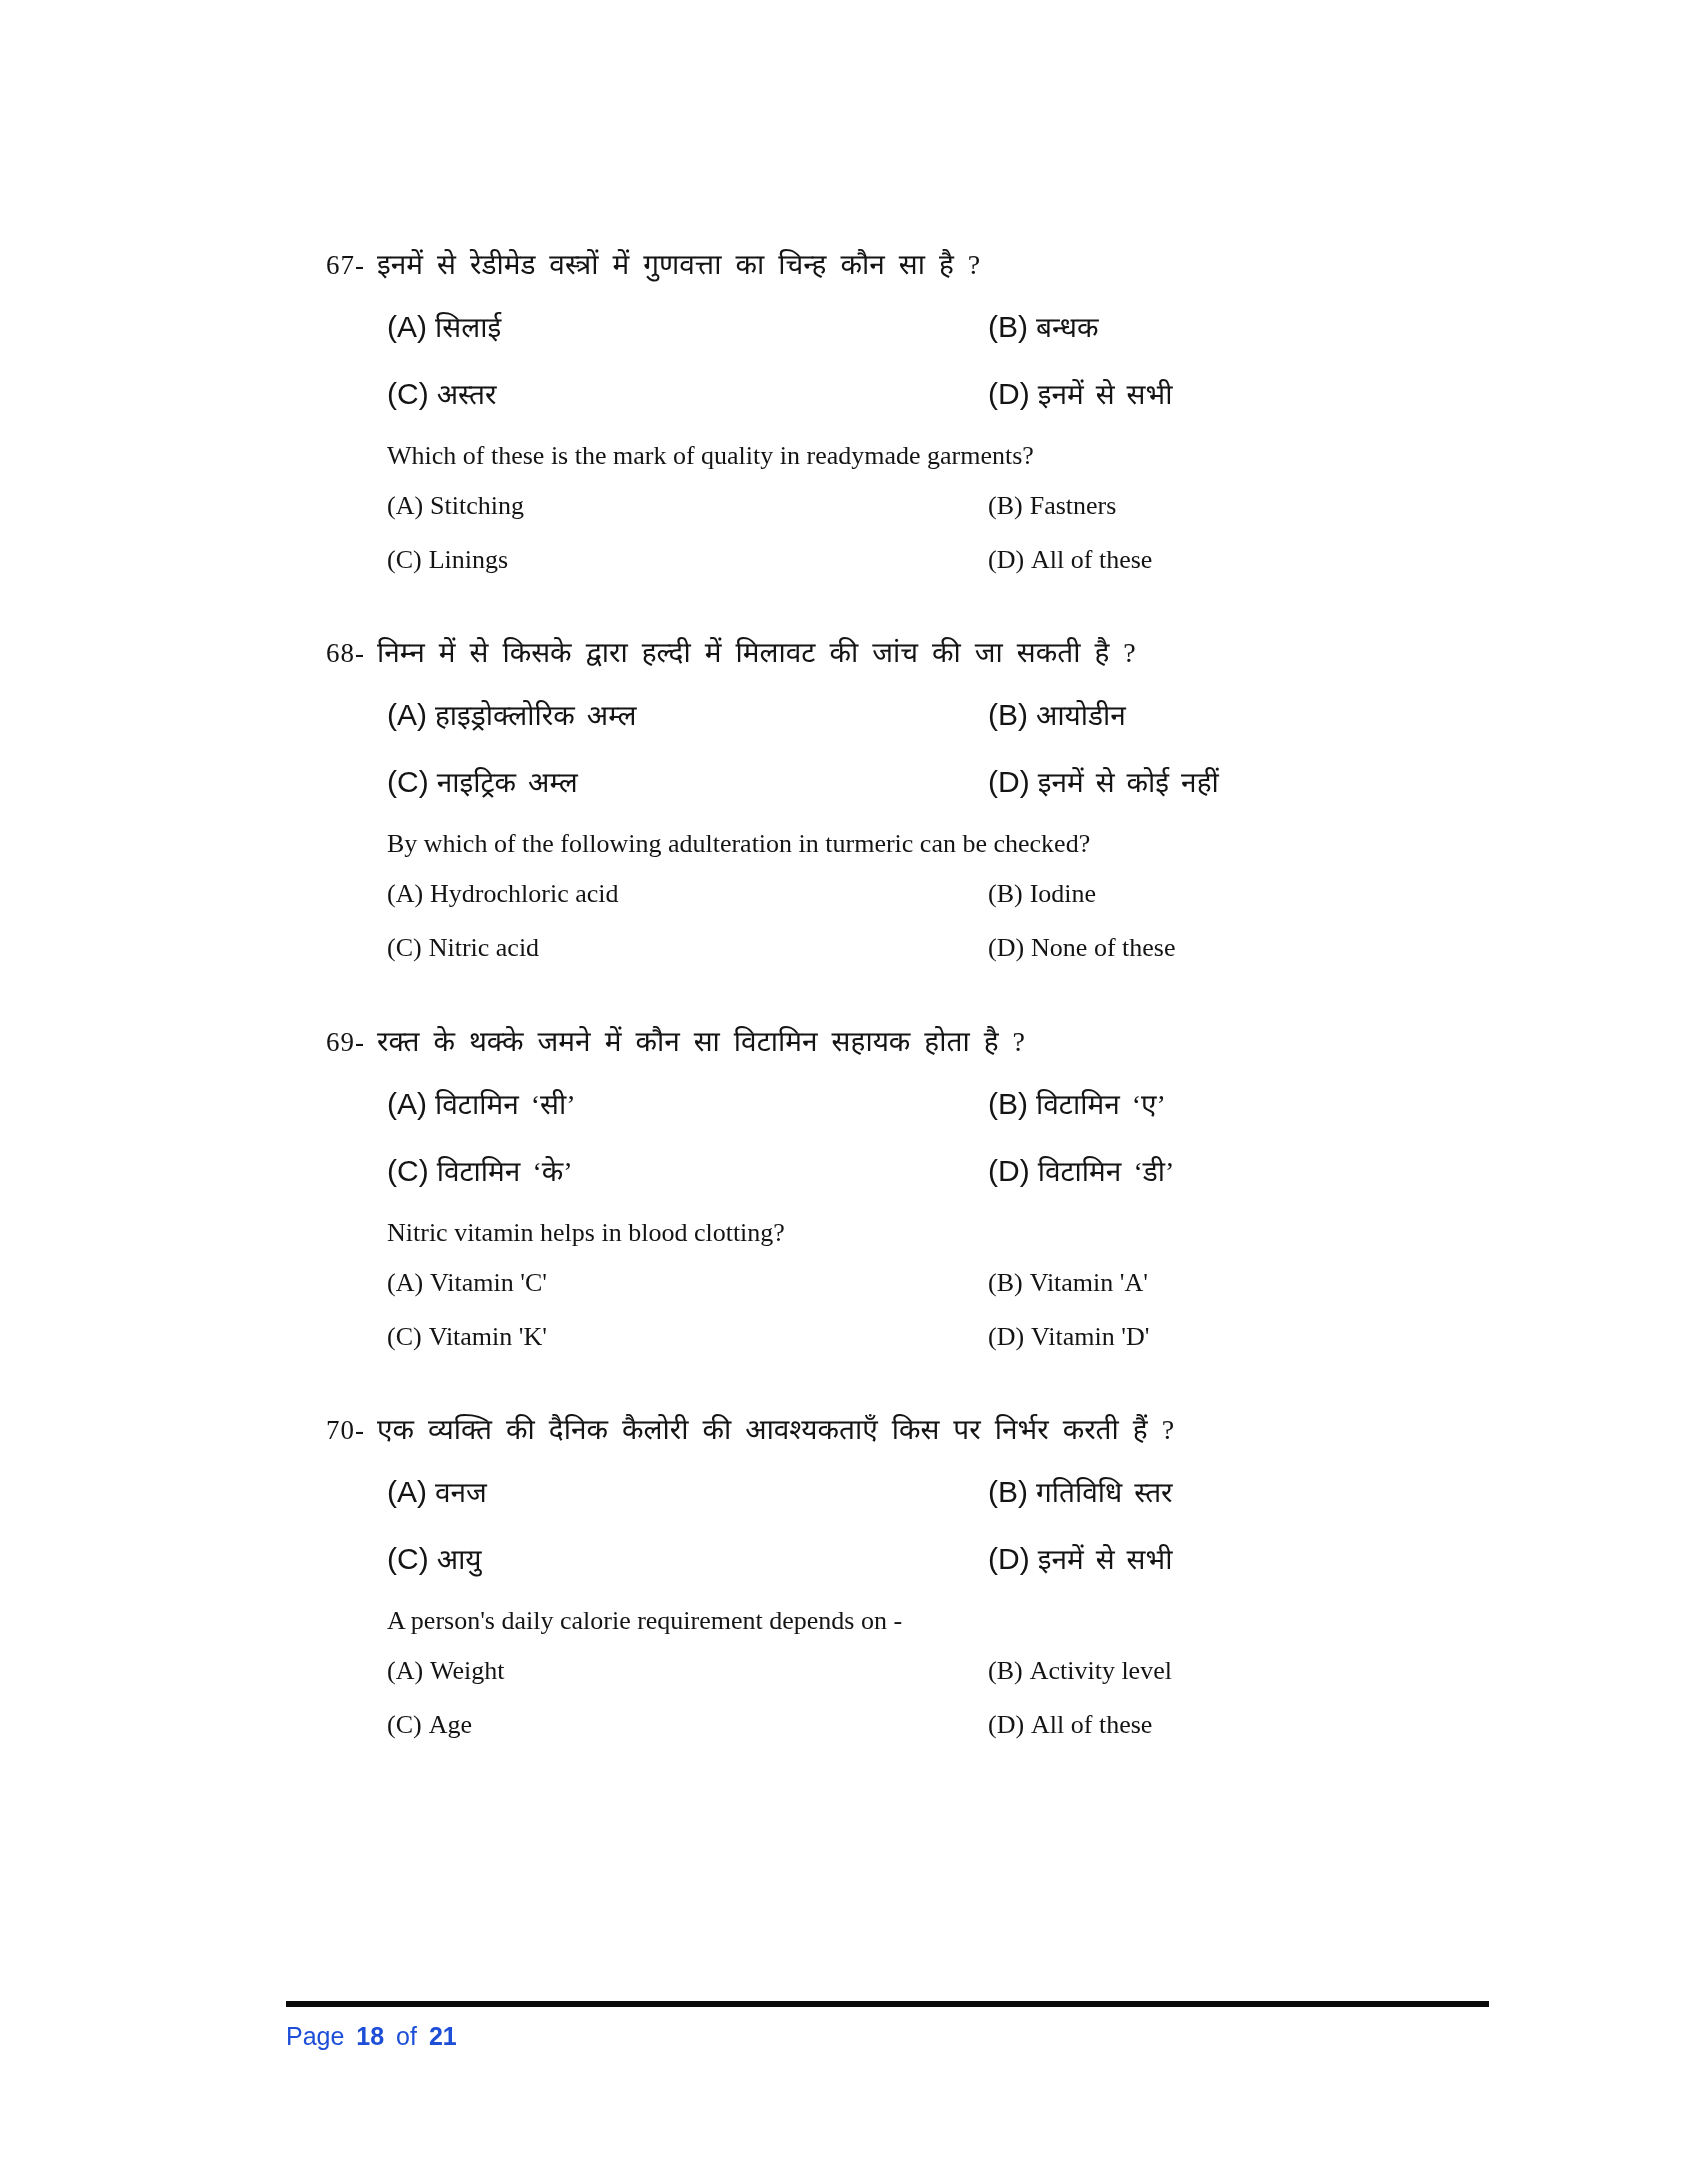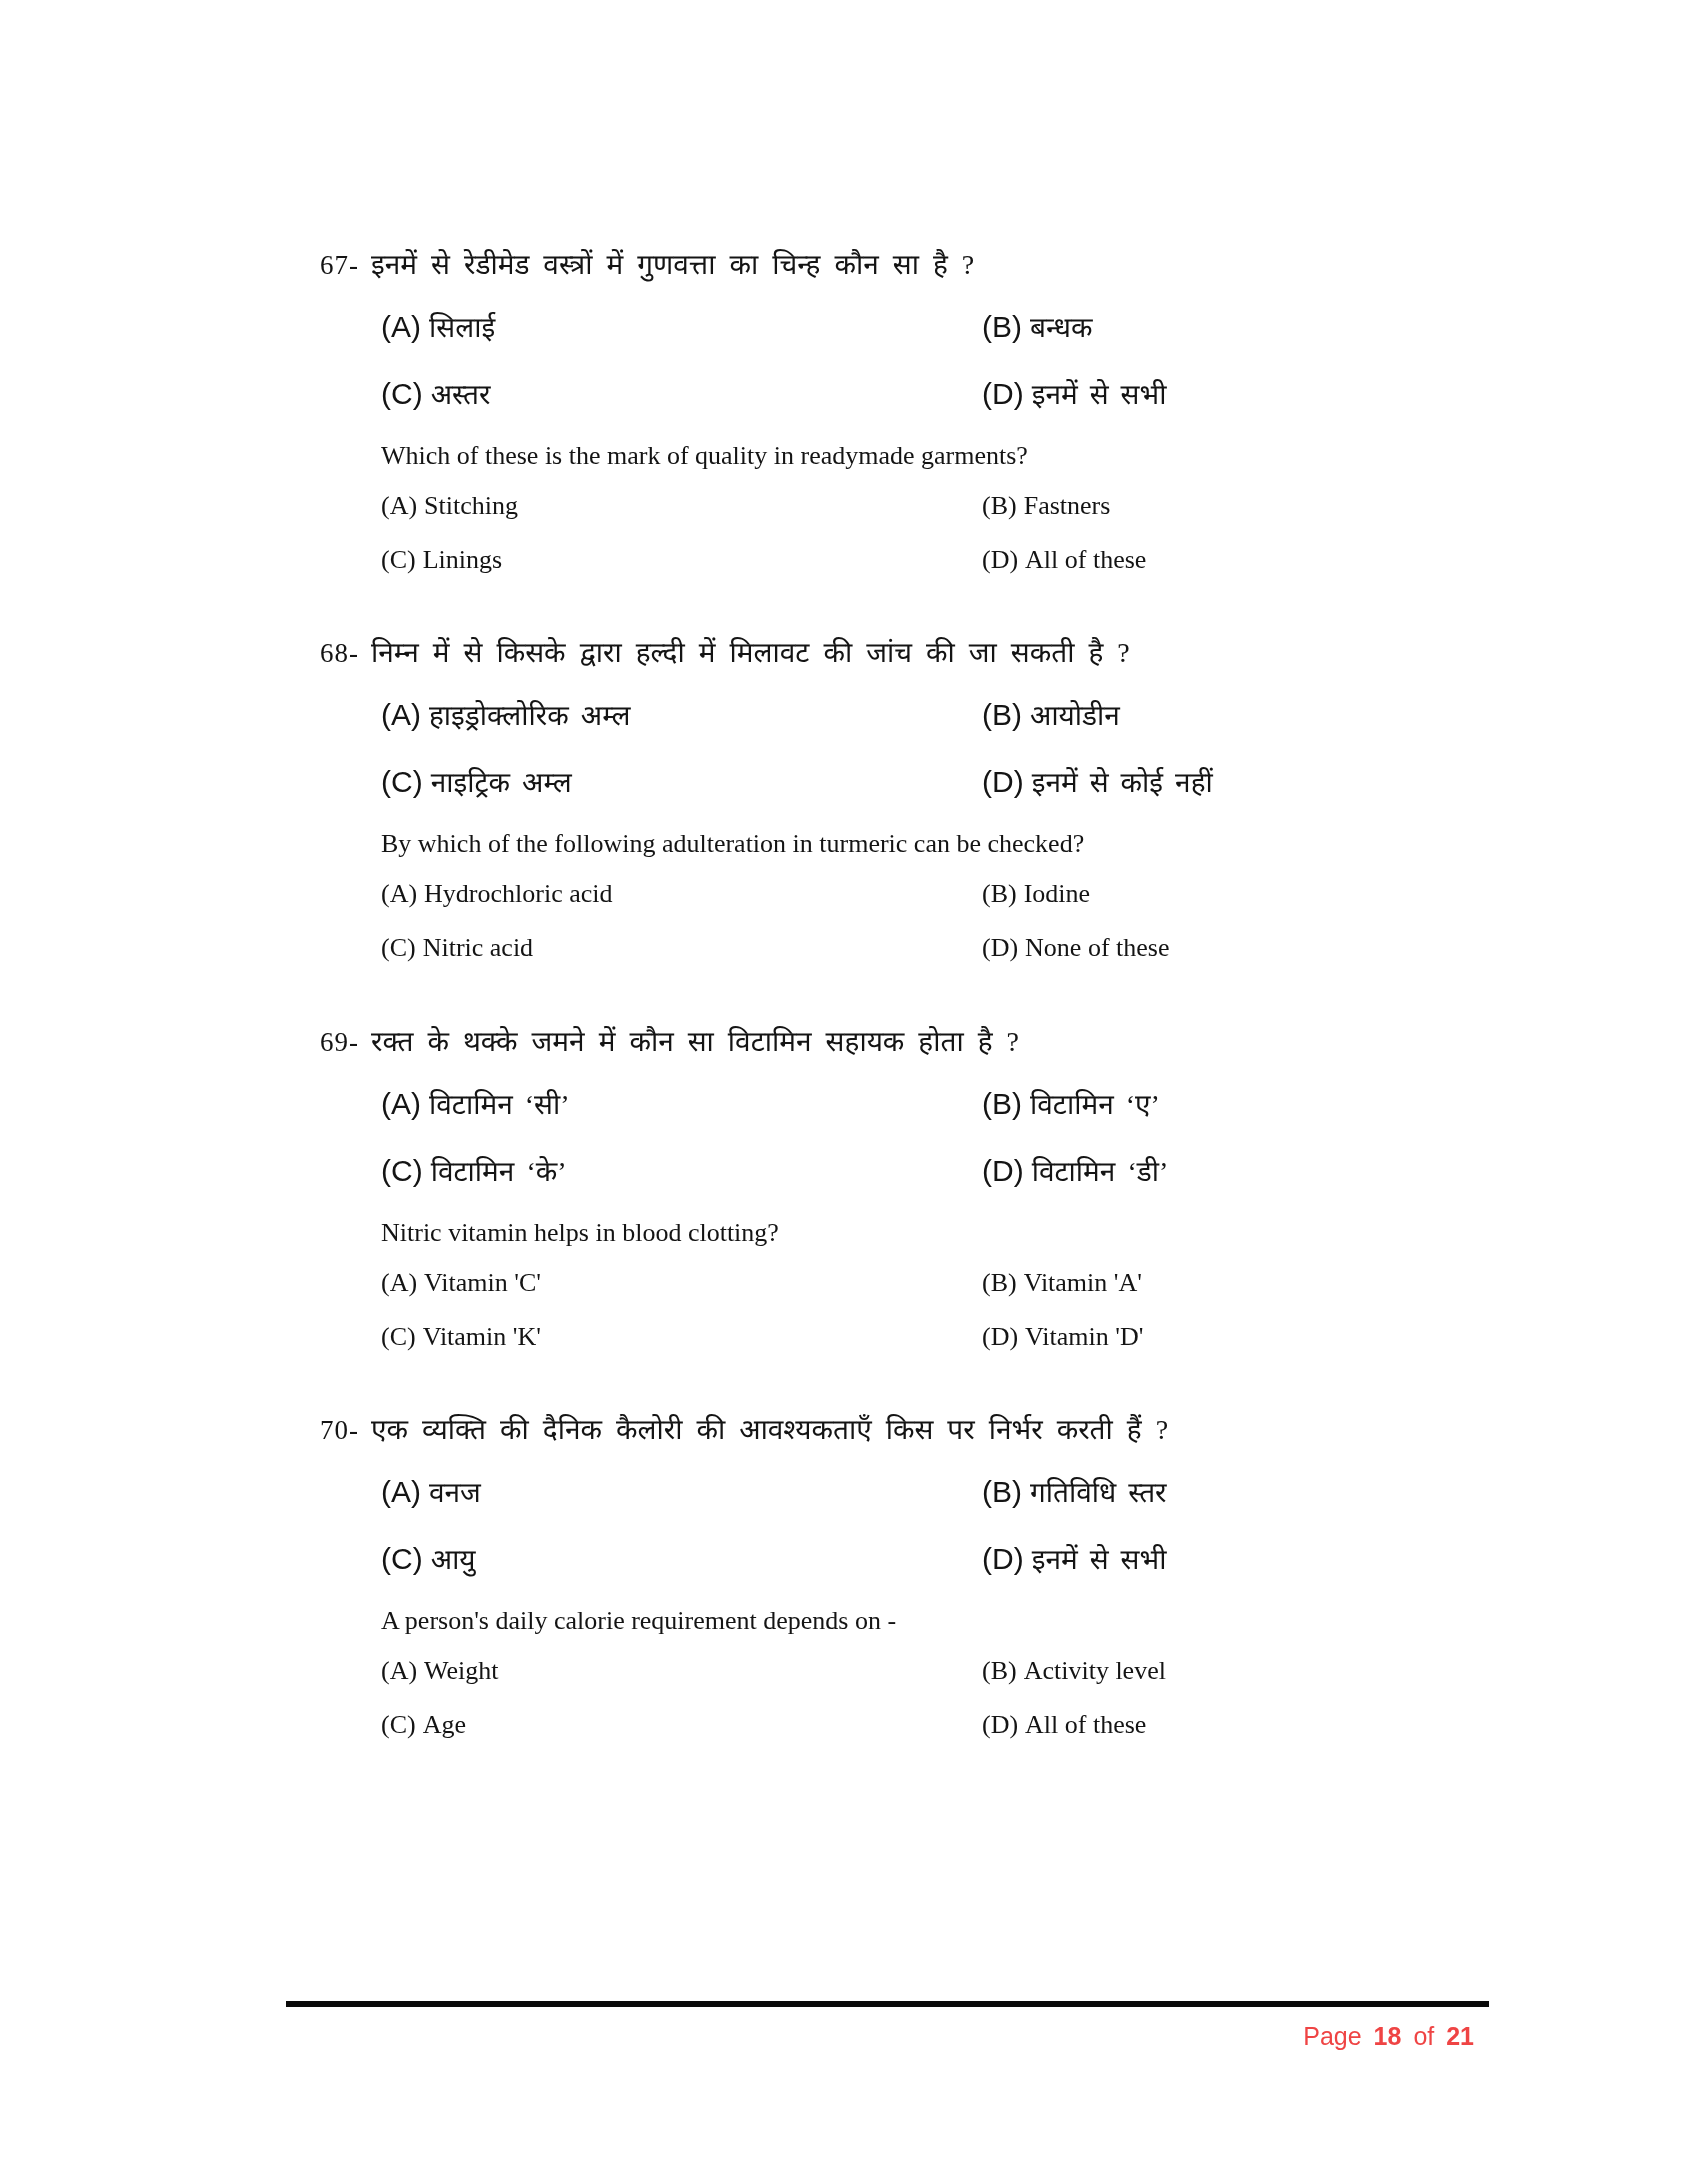--- a/index.html
+++ b/index.html
@@ -10,21 +10,21 @@
     width: 1683px;
     height: 2178px;
     position: relative;
     background: #ffffff;
     color: #141414;
     font-family: "Liberation Serif", "DejaVu Sans", serif;
     overflow: hidden;
   }
   .question-block {
     position: absolute;
-    left: 10px;
+    left: 16px;
     width: 1360px;
   }
   #qb0 { top: 243px; }
   #qb1 { top: 631px; }
   #qb2 { top: 1020px; }
   #qb3 { top: 1408px; }
 
   .q-line {
     margin-left: 310px;
     font-size: 28px;
@@ -83,24 +83,23 @@
     left: 286px;
     width: 1203px;
     height: 6px;
     background: #0a0a0a;
   }
   .footer-text {
     position: absolute;
     top: 2022px;
     left: 286px;
     width: 1188px;
-    text-align: right;
     font-family: "Liberation Sans", "DejaVu Sans", sans-serif;
     font-size: 25px;
-    color: #ef4444;
+    color: #1d4ed8;
   }
   .footer-text .pg-bold {
     font-weight: bold;
   }
   .footer-text span { padding-left: 5px; }
   .footer-text span:first-child { padding-left: 0; }
 </style>
 </head>
 <body>
 

